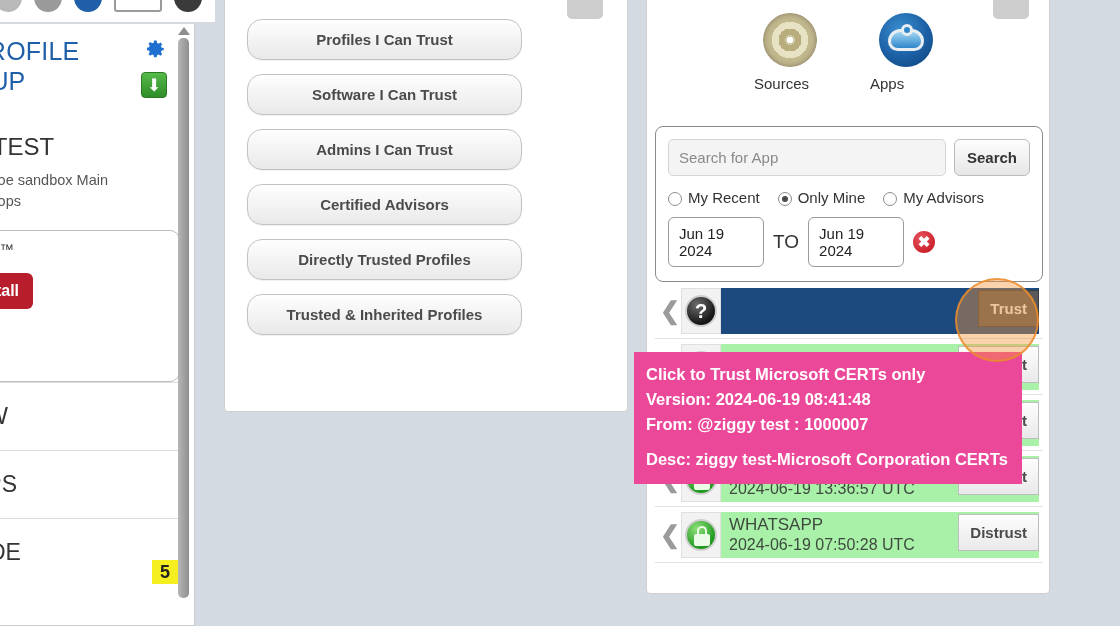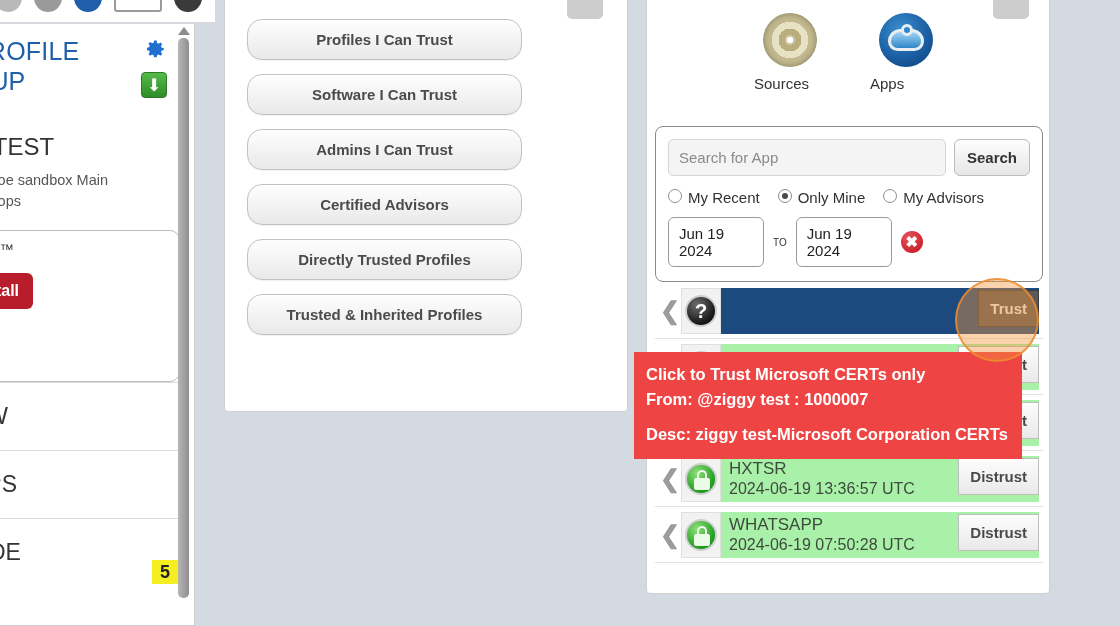--- a/index.html
+++ b/index.html
@@ -150,37 +150,37 @@
   }
   .rp-search-row { display: flex; gap: 8px; align-items: stretch; }
   .rp-search-input {
     flex: 1; background: #f4f4f4; border: 1px solid #d6d6d6; border-radius: 5px;
     font-size: 15px; color: #8a8a8a; padding: 9px 10px; box-sizing: border-box;
   }
   .rp-search-btn {
     background: linear-gradient(#fdfdfd,#e6e6e6); border: 1px solid #bbb; border-radius: 6px;
     font-size: 15px; font-weight: bold; color: #333; padding: 9px 12px; white-space: nowrap;
   }
-  .rp-radio-row { display: flex; align-items: flex-start; gap: 6px; margin-top: 13px; font-size: 15px; color: #333; }
+  .rp-radio-row { display: flex; align-items: flex-end; gap: 6px; margin-top: 13px; font-size: 15px; color: #333; }
   .rd {
     width: 14px; height: 14px; border-radius: 50%;
     border: 1px solid #8d8d8d; background: #fff; box-sizing: border-box;
     display: inline-block; position: relative; flex: none;
   }
   .rd.on::after {
     content: ""; position: absolute; left: 3px; top: 3px; width: 6px; height: 6px;
     border-radius: 50%; background: #4a4a4a;
   }
   .rd-label { margin-right: 12px; }
   .rp-date-row { display: flex; align-items: center; gap: 9px; margin-top: 11px; }
   .rp-date {
     border: 1px solid #9a9a9a; border-radius: 6px; background: #fff;
     font-size: 15px; color: #222; padding: 7px 10px; width: 96px; box-sizing: border-box;
   }
-  .rp-to { font-size: 10px; color: #333; }
+  .rp-to { font-size: 19px; color: #333; }
   .rp-clear {
     width: 22px; height: 22px; border-radius: 50%;
     background: radial-gradient(circle at 35% 30%, #e8535c, #c1101d);
     color: #fff; font-size: 15px; font-weight: bold; line-height: 21px; text-align: center;
   }
 
   
   .rp-list { position: absolute; left: 8px; top: 312px; width: 388px; }
   .rp-row {
     position: relative; height: 56px; box-sizing: border-box;
@@ -236,21 +236,21 @@
   .click-ring {
     position: absolute; left: 955px; top: 278px; width: 80px; height: 80px;
     border-radius: 50%; background: rgba(244,150,60,.42);
     border: 2px solid rgba(235,140,45,.85);
     pointer-events: none;
   }
 
   
   .tooltip {
     position: absolute; left: 634px; top: 352px; width: 388px;
-    background: #ef4444; color: #fff;
+    background: #ec4899; color: #fff;
     font-size: 16.5px; font-weight: bold; line-height: 25px;
     padding: 10px 12px 12px 12px; box-sizing: border-box;
   }
   .tt-gap { height: 10px; }
 </style>
 </head>
 <body>
 
 <div id="root">
 
@@ -419,20 +419,21 @@
           </div>
           <div class="rp-action">Distrust</div>
         </div>
       </div>
 
     </div>
   </div>
 
   <div class="tooltip">
     <div>Click to Trust Microsoft CERTs only</div>
+    <div>Version: 2024-06-19 08:41:48</div>
     <div>From: @ziggy test : 1000007</div>
     <div class="tt-gap"></div>
     <div>Desc: ziggy test-Microsoft Corporation CERTs</div>
   </div>
 
   <div class="click-ring"></div>
 
 </div>
 
 </body></html>

